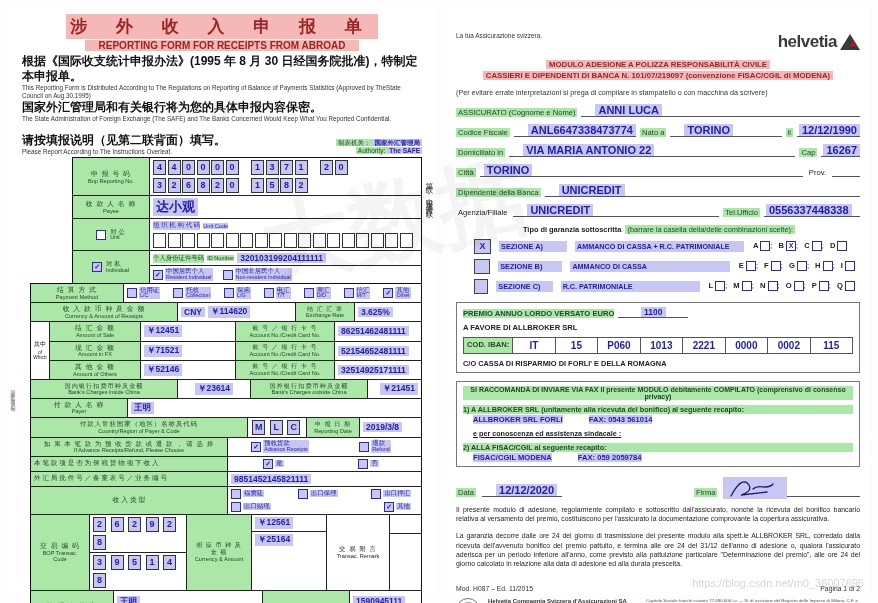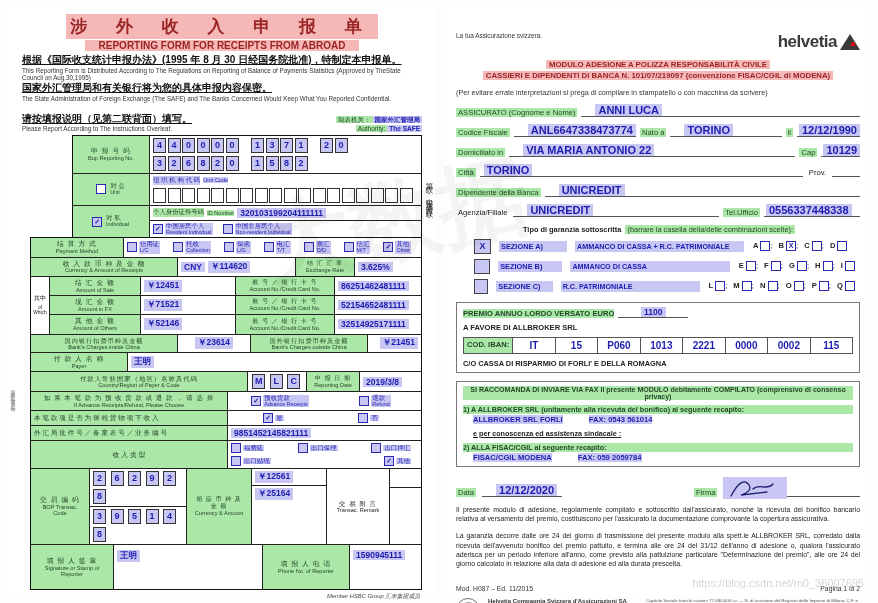--- a/index.html
+++ b/index.html
@@ -13,21 +13,21 @@
   .hg{background:#abe7a6;color:#23462a;}
   .hb{background:#c8c6f2;color:#1d1db0;font-weight:bold;}
   .hr{background:#f6b7b7;color:#9a2525;font-weight:bold;}
 
   
   #left-page{font-size:7px;}
   .l-title{ text-align:center;margin-top:8px;}
   .l-title .cn{font-size:17px;letter-spacing:12px;display:inline-block;padding:1px 4px;}
   .l-title .en{font-size:10px;display:inline-block;padding:0 14px;margin-top:1px;}
   .l-note{margin:3px 14px 0 14px;line-height:1.25;}
-  .l-note .cn{font-size:10px;font-weight:bold;color:#111;text-decoration:underline;}
+  .l-note .cn{font-size:12px;font-weight:bold;color:#111;}
   .l-note .en{font-size:6.3px;color:#333;}
   .l-instr{display:flex;justify-content:space-between;margin:10px 14px 2px 14px;align-items:flex-end;}
   .auth{text-align:right;font-size:6.5px;line-height:1.3;}
   .auth span{padding:0 2px;}
 
   .ltbl{margin:2px 14px 0 22px;font-size:6.4px;}
   .tbl-top{margin-left:42px;border:1.6px solid #111;border-bottom:none;}
   .tbl-main{border:1.6px solid #111;}
   .lrow{display:flex;align-items:stretch;border-bottom:1px solid #222;}
   .lrow:last-child{border-bottom:none;}
@@ -158,20 +158,29 @@
         </div>
         <div class="lc" style="flex:1;">
           <span class="dgrp"><span class="dbox f">4</span><span class="dbox f">4</span><span class="dbox f">0</span><span class="dbox f">0</span><span class="dbox f">0</span><span class="dbox f">0</span></span>
           <span class="dgrp"><span class="dbox f">1</span><span class="dbox f">3</span><span class="dbox f">7</span><span class="dbox f">1</span></span>
           <span class="dgrp"><span class="dbox f">2</span><span class="dbox f">0</span></span>
           <span class="dgrp"><span class="dbox f">3</span><span class="dbox f">2</span><span class="dbox f">6</span><span class="dbox f">8</span><span class="dbox f">2</span><span class="dbox f">0</span></span>
           <span class="dgrp"><span class="dbox f">1</span><span class="dbox f">5</span><span class="dbox f">8</span><span class="dbox f">2</span></span>
         </div>
       </div>
 
+      <div class="lrow">
+        <div class="lc lbl2 hg" style="width:70px;">
+          <span class="cn">收 款 人 名 称</span>
+          <span class="en">Payee</span>
+        </div>
+        <div class="lc" style="flex:1;">
+            <span class="val big hb">达小观</span>
+          </div>
+      </div>
 
       <div class="lrow">
         <div class="lc hg" style="width:70px;justify-content:center;">
           <span class="cbx" style="background:#fff;"></span>
           <span class="optt">
               <span class="ocn">对      公</span>
               <span class="oen">Unit</span>
             </span>
         </div>
         <div class="lc" style="flex:1;">
@@ -612,21 +621,21 @@
         <span class="val hb" style="margin-left:2px;">12/12/1990</span>
       </span>
   </div>
   <div class="frow">
     <span class="flbl hg">Domiciliato in</span>
     <span class="fill">
         <span class="val hb">VIA MARIA ANTONIO 22</span>
       </span>
     <span class="flbl hg">Cap</span>
     <span class="fill" style="flex:0 0 34px;">
-        <span class="val hb" style="margin-left:2px;">10129</span>
+        <span class="val hb" style="margin-left:2px;">16267</span>
       </span>
   </div>
   <div class="frow">
     <span class="flbl hg">Città</span>
     <span class="fill">
         <span class="val hb" style="margin-left:4px;">TORINO</span>
       </span>
     <span class="flbl">Prov.</span>
     <span class="fill" style="flex:0 0 28px;"></span>
   </div>

